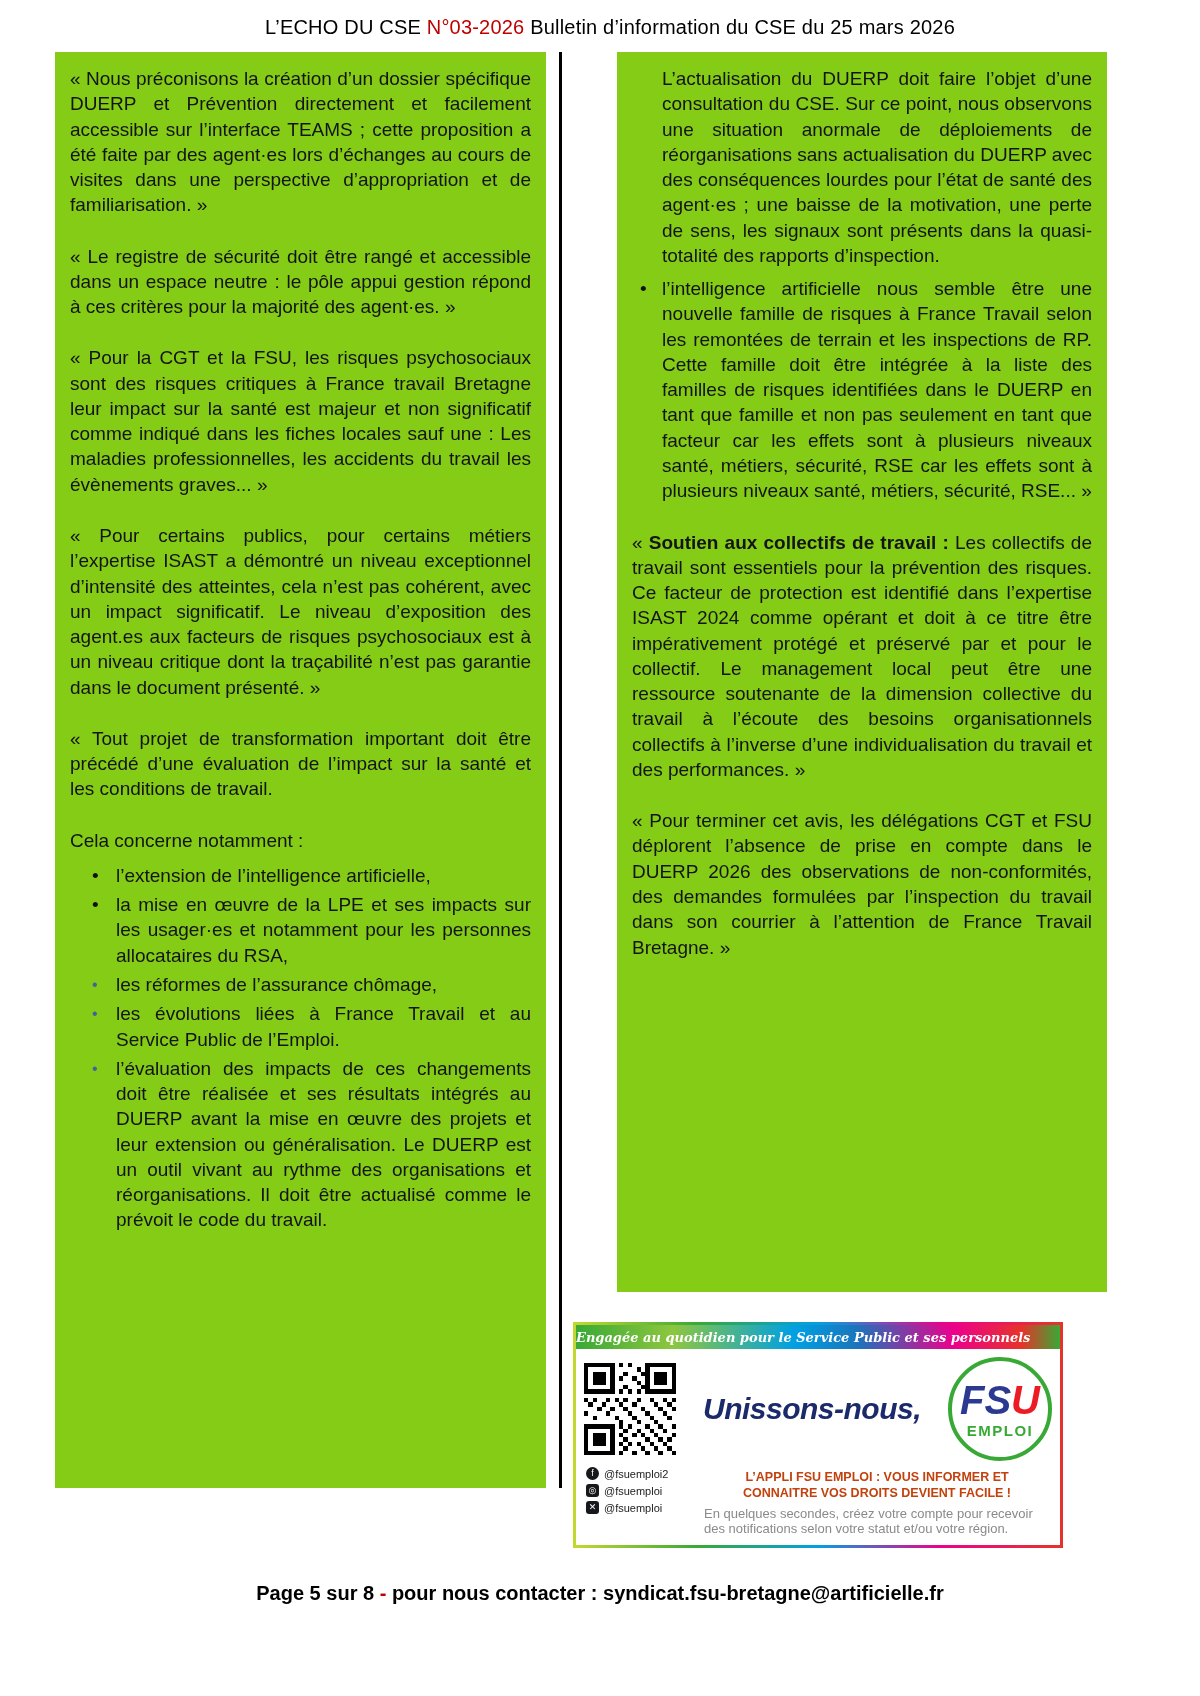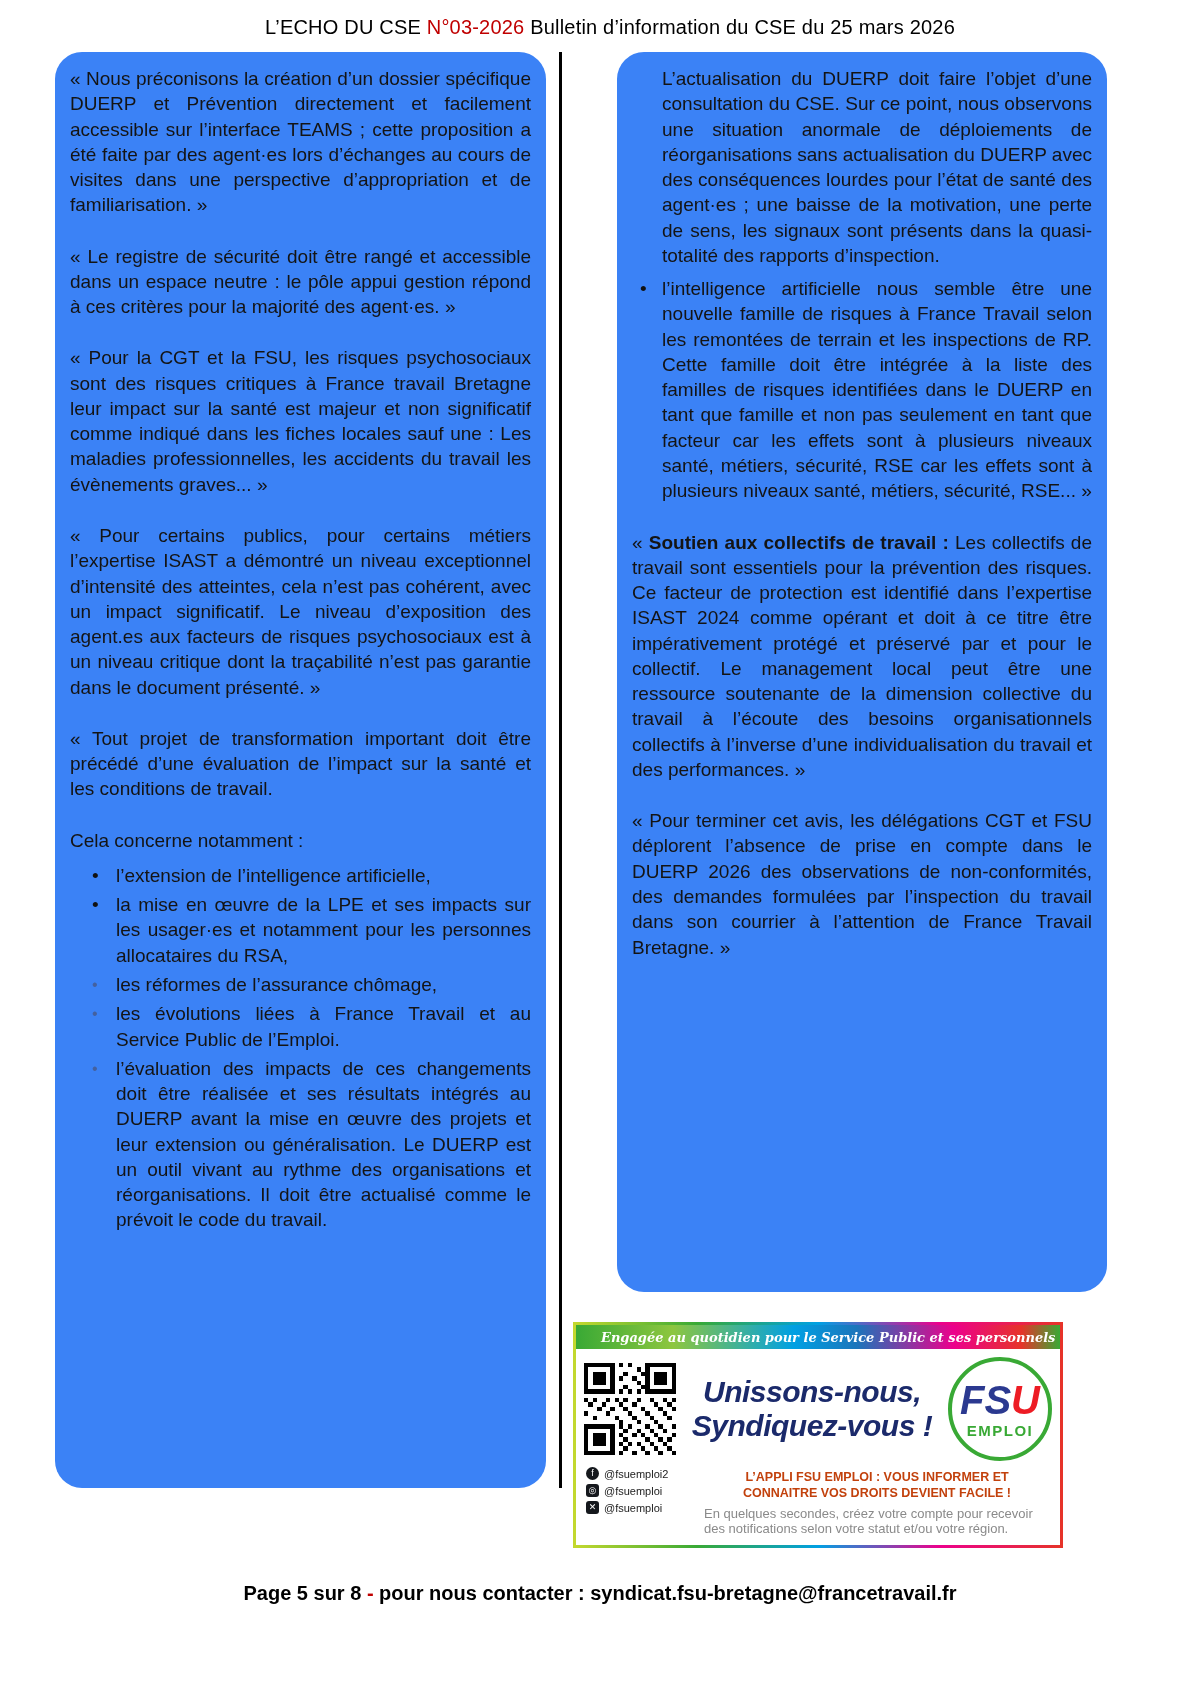--- a/index.html
+++ b/index.html
@@ -9,22 +9,22 @@
     font-family:"Liberation Sans", sans-serif; color:#141414;
   }
   .header {
     padding-top:16px; text-align:center;
     font-size:20px; font-weight:normal; letter-spacing:.2px; color:#000;padding-left:20px;
   }
   .red { color:#c00000; }
 
   .columns { display:flex; align-items:flex-start; padding-left:55px; margin-top:13px; }
   .green {
-    background:#3b82f6; padding:14px 15px;
-    font-size:19px; line-height:1.33; text-align:justify;border-radius:27px;
+    background:#84cc16; padding:14px 15px;
+    font-size:19px; line-height:1.33; text-align:justify;
   }
   .left-box { width:491px; min-height:1436px; }
   .divider { width:3px; height:1436px; background:#000; margin:0 11px 0 13px; }
   .col-right { width:490px; display:flex; flex-direction:column; }
   .right-box { width:490px; min-height:1240px;margin-left:44px; }
 
   p.para { margin-bottom:26px; }
   p.para.last { margin-bottom:0; }
   p.intro { margin-bottom:10px; }
   p.cont { padding-left:30px; margin-bottom:8px; }
@@ -35,21 +35,21 @@
   ul.bullets li:nth-child(n+3)::before { color:#44619f; font-size:16px; top:2px; }
   ul.bullets.rb { margin-bottom:26px; }
   ul.bullets.rb li { padding-left:30px; }
   ul.bullets.rb li::before { left:8px; color:#111; font-size:inherit; top:0; }
 
   .banner {
     margin-top:30px; width:490px; background:#fff;
     border:3px solid; border-image:linear-gradient(90deg,#c3d82e,#39a935,#00a0e3,#ec008c,#e63329) 1;
   }
   .strip {
-    height:24px; display:flex; align-items:center; padding-left:25px;
+    height:24px; display:flex; align-items:center; padding-left:0;
     background:linear-gradient(90deg,#39a935 0%,#8dc63f 20%,#00a0e3 45%,#1b75bb 58%,#ec008c 78%,#e63329 92%,#39a935 100%);
     color:#fff; font-family:"DejaVu Serif", serif; font-style:italic; font-weight:bold; font-size:13px;
     white-space:nowrap; overflow:hidden;
   }
   .banner-main { display:flex; align-items:center; padding:8px 8px 4px 8px; }
   .qr { width:92px; height:92px; flex:0 0 auto; background:#fff; }
   .slogan {
     flex:1; text-align:center; font-size:30px; font-weight:bold; font-style:italic;
     color:#1b2a6b; line-height:1.12; letter-spacing:-.5px;
   }
@@ -118,21 +118,20 @@
           <span>Engagée au quotidien pour le Service Public et ses personnels</span>
         </div>
       <div class="banner-main">
         <svg class="qr" viewBox="0 0 21 21" shape-rendering="crispEdges" xmlns="http://www.w3.org/2000/svg">
           <rect x="0" y="0" width="21" height="21" fill="#ffffff"></rect>
           <path fill="#000" fill-rule="evenodd" d="M0 0h7v7H0z M1 1v5h5V1z M2 2h3v3H2z M14 0h7v7h-7z M15 1v5h5V1z M16 2h3v3h-3z M0 14h7v7H0z M1 15v5h5v-5z M2 16h3v3H2z"></path>
           <path fill="#000" d="M8 0h1v1H8z M10 0h1v1h-1z M12 1h1v1h-1z M9 2h1v1H9z M13 2h1v1h-1z M8 3h1v1H8z M11 3h1v1h-1z M12 4h1v1h-1z M9 5h1v1H9z M13 5h1v1h-1z M8 6h1v1H8z M10 6h1v1h-1z M12 6h1v1h-1z M0 8h1v1H0z M2 8h1v1H2z M5 8h1v1H5z M7 8h1v1H7z M9 8h1v1H9z M12 8h1v1h-1z M15 8h1v1h-1z M18 8h1v1h-1z M20 8h1v1h-1z M1 9h1v1H1z M4 9h1v1H4z M8 9h1v1H8z M11 9h1v1h-1z M16 9h1v1h-1z M19 9h1v1h-1z M3 10h1v1H3z M6 10h1v1H6z M9 10h1v1H9z M13 10h1v1h-1z M17 10h1v1h-1z M20 10h1v1h-1z M0 11h1v1H0z M5 11h1v1H5z M10 11h1v1h-1z M14 11h1v1h-1z M18 11h1v1h-1z M2 12h1v1H2z M7 12h1v1H7z M11 12h1v1h-1z M15 12h1v1h-1z M19 12h1v1h-1z M8 13h1v1H8z M12 13h1v1h-1z M16 13h1v1h-1z M8 14h1v1H8z M10 14h1v1h-1z M14 14h1v1h-1z M17 14h1v1h-1z M20 14h1v1h-1z M9 15h1v1H9z M12 15h1v1h-1z M15 15h1v1h-1z M18 15h1v1h-1z M8 16h1v1H8z M11 16h1v1h-1z M13 16h1v1h-1z M16 16h1v1h-1z M20 16h1v1h-1z M9 17h1v1H9z M14 17h1v1h-1z M17 17h1v1h-1z M19 17h1v1h-1z M8 18h1v1H8z M10 18h1v1h-1z M12 18h1v1h-1z M15 18h1v1h-1z M18 18h1v1h-1z M9 19h1v1H9z M13 19h1v1h-1z M16 19h1v1h-1z M19 19h1v1h-1z M8 20h1v1H8z M11 20h1v1h-1z M14 20h1v1h-1z M17 20h1v1h-1z M20 20h1v1h-1z"></path>
         </svg>
         <div class="slogan">
           <div>Unissons-nous,</div>
-          <div>Syndiquez-vous !</div>
         </div>
         <div class="fsu-logo">
           <div class="fsu-letters"><span class="blue">FS</span><span class="fsu-red">U</span></div>
           <div class="fsu-emploi">EMPLOI</div>
         </div>
       </div>
       <div class="banner-bottom">
         <div class="socials">
           <div class="social-row">
             <span class="social-icon">f</span>
@@ -154,14 +153,14 @@
       </div>
     </div>
   </div>
 
 </div>
 
 <div class="footer">
   <span>Page 5 sur 8</span>
   <span class="red">-</span>
   <span>pour nous contacter :</span>
-  <a href="#" class="email">syndicat.fsu-bretagne@francetravail.fr</a>
+  <a href="#" class="email">syndicat.fsu-bretagne@artificielle.fr</a>
 </div>
 
 </body></html>

